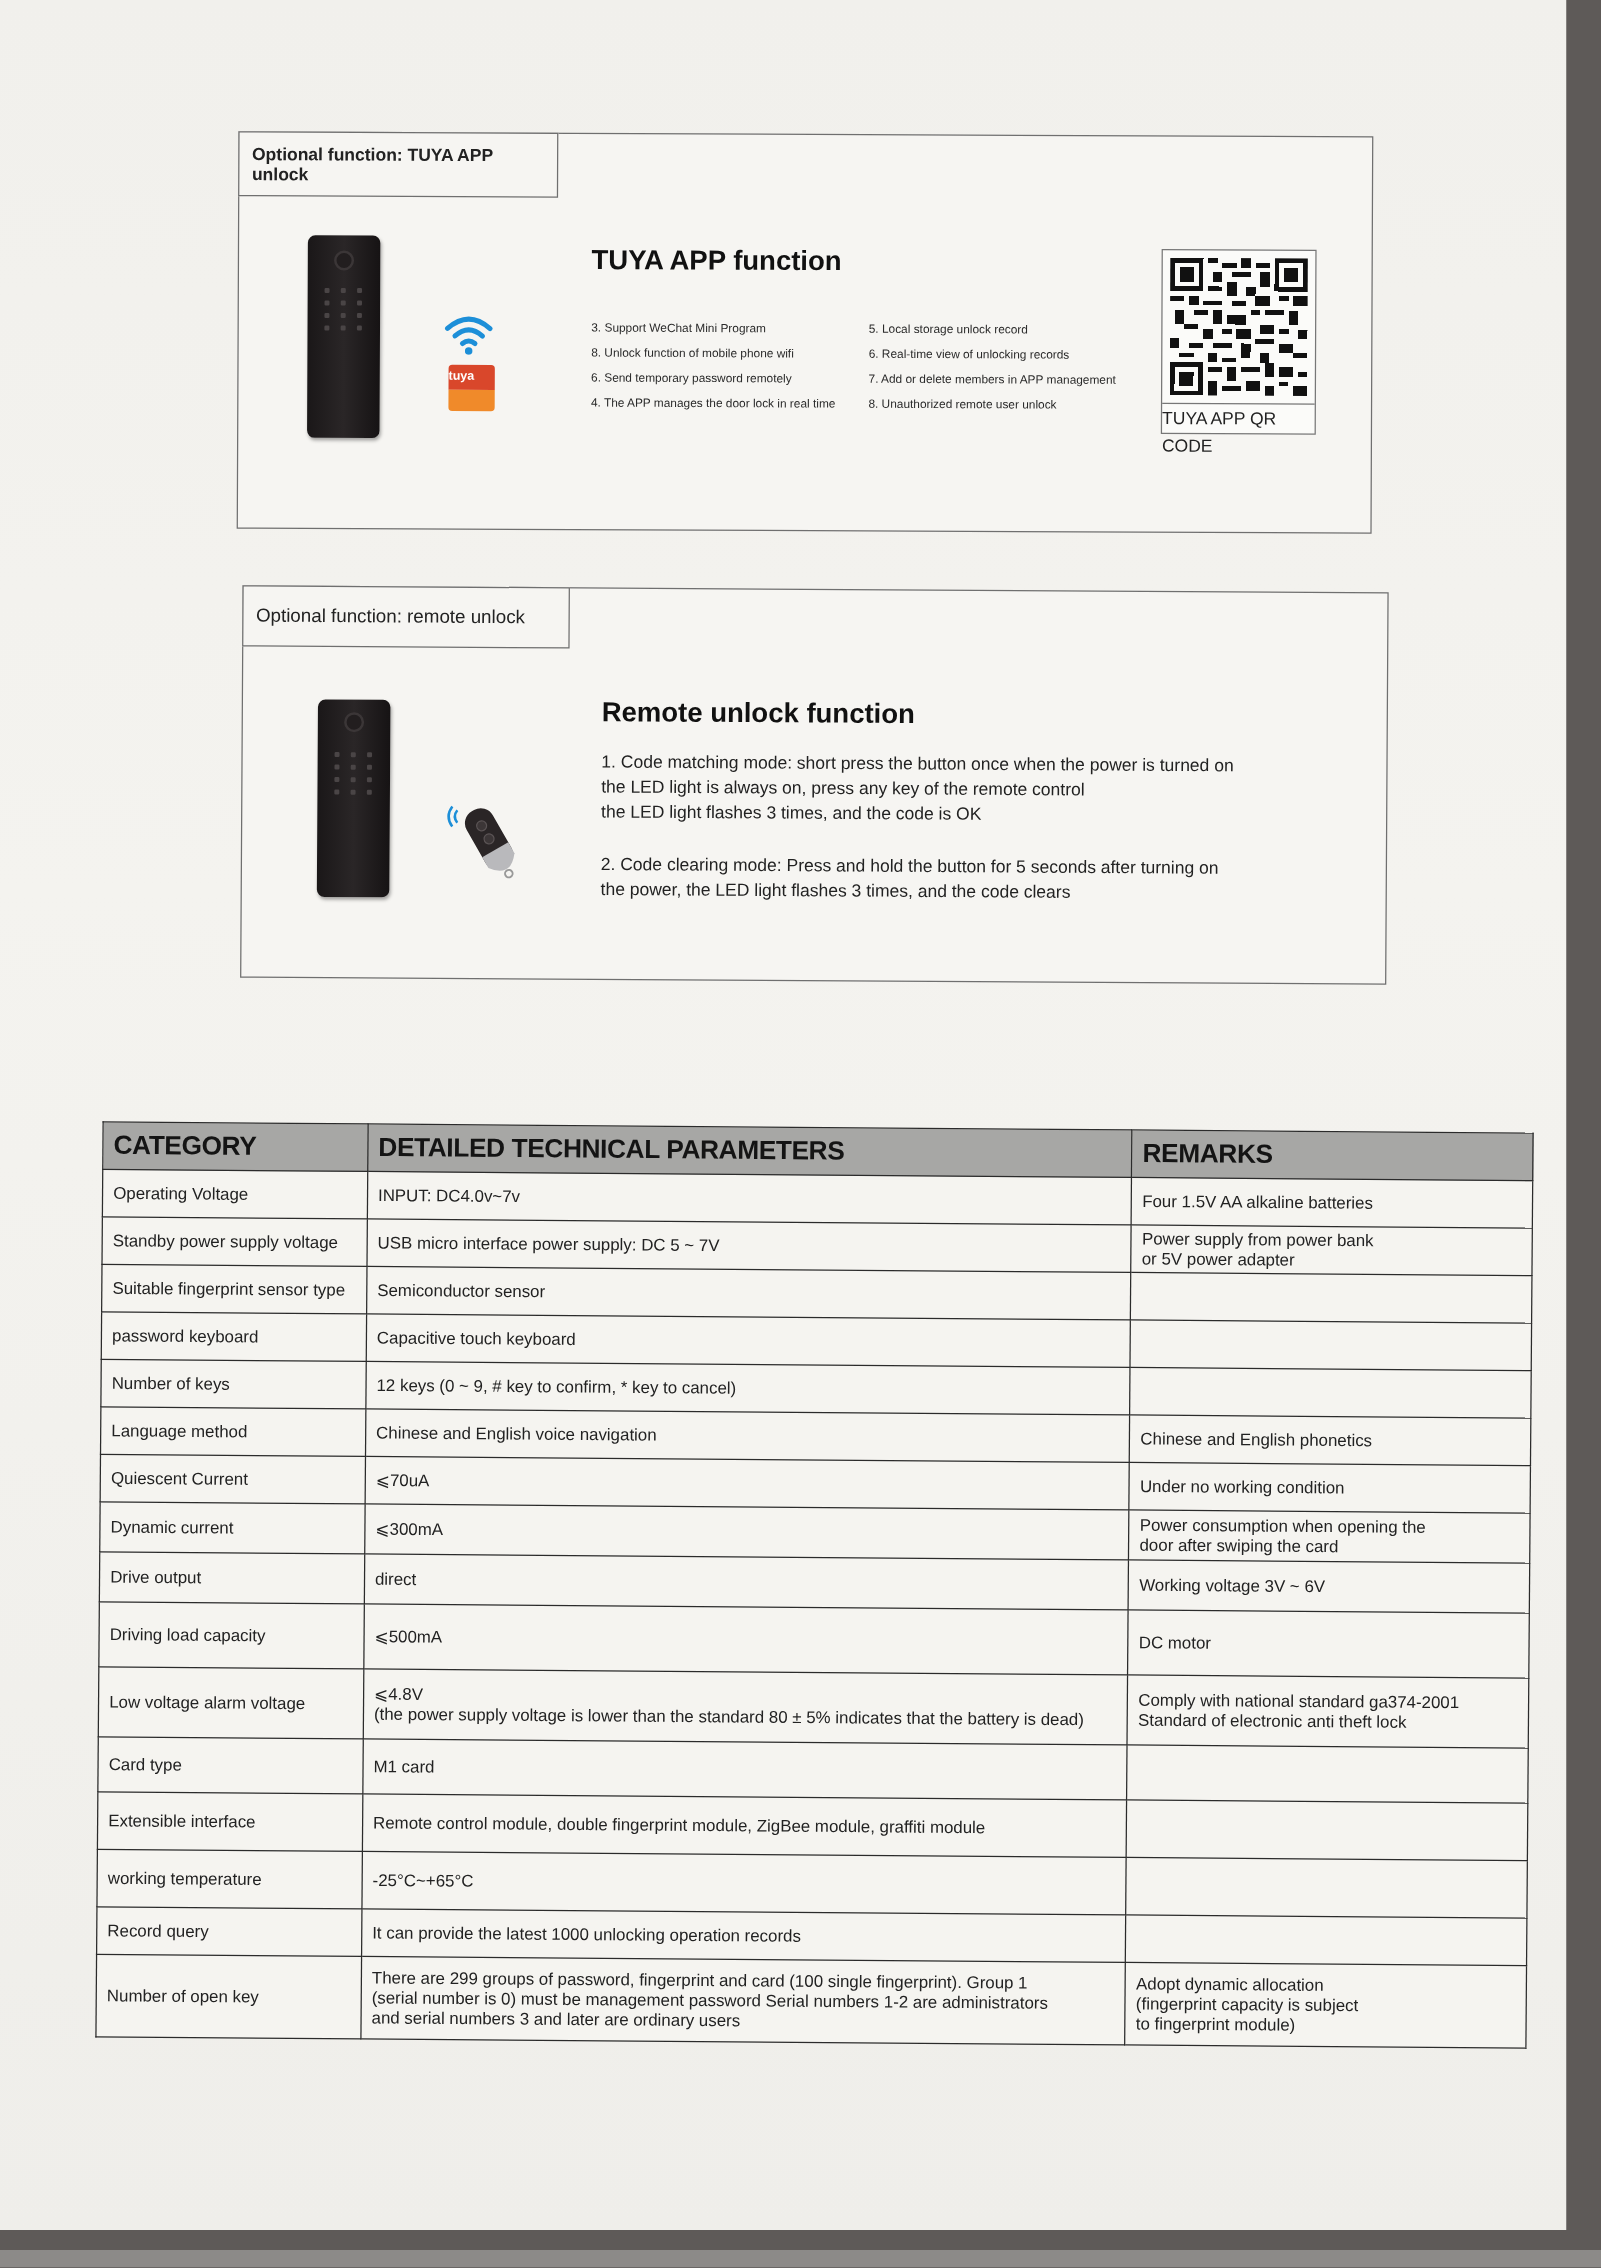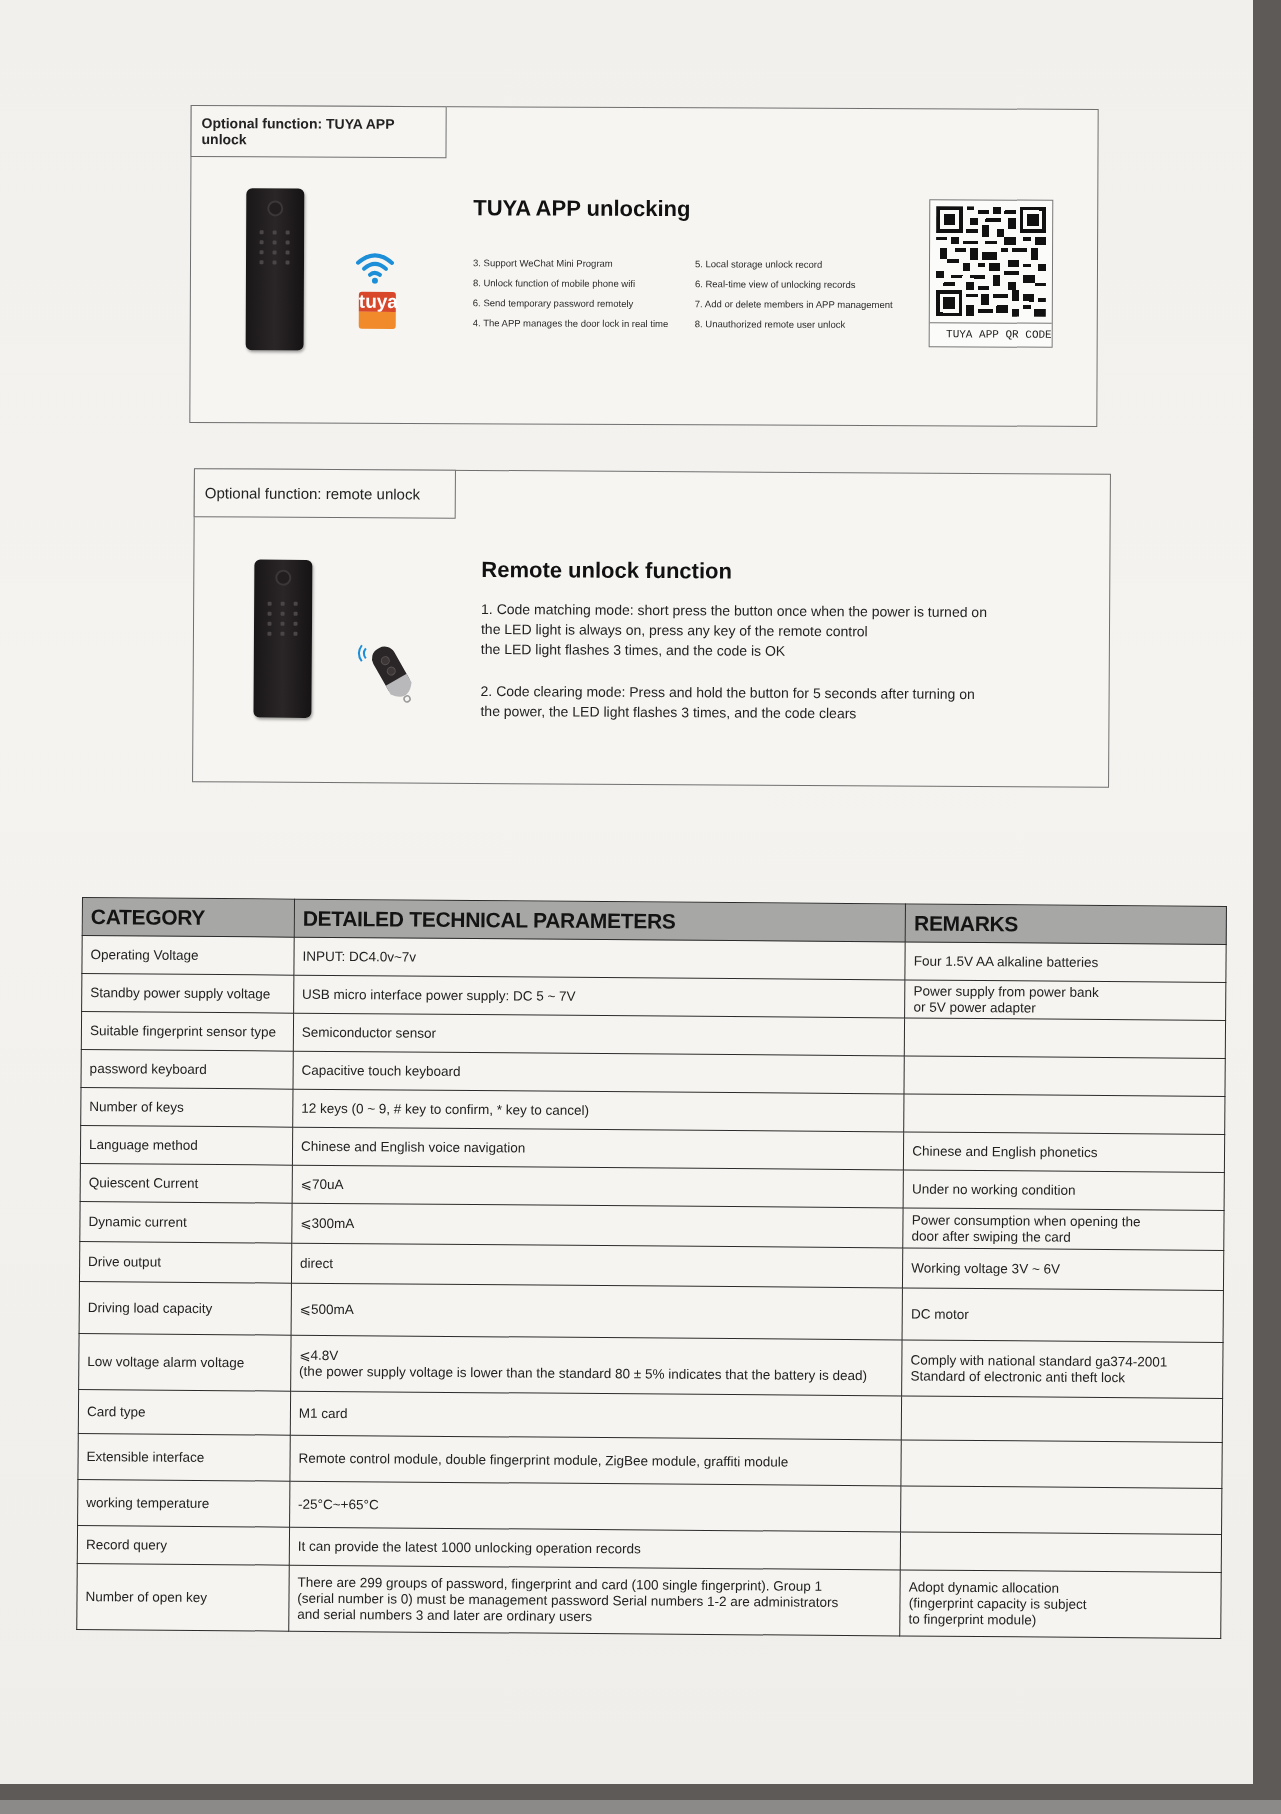--- a/index.html
+++ b/index.html
@@ -71,21 +71,21 @@
     }
 
     
     .qr-box {
       position: absolute; border: 1.5px solid #777; background: #fbfbf9;
     }
     .qr-code { position: absolute; left: 6px; top: 6px; width: 110px; height: 110px; }
     .qr-caption {
       position: absolute; left: 0; right: 0; bottom: 0; height: 24px;
       border-top: 1.5px solid #777;
-      font-size: 11px; color: #222; text-align: right; line-height: 22px; font-family: Liberation Mono, monospace;
+      font-size: 14px; color: #222; text-align: left; line-height: 22px;
     }
 
     
     .remote-text {
       position: absolute; font-size: 14px; line-height: 20px; color: #222;
     }
     .remote-text p { white-space: nowrap; }
 
     
     .spec-table {
@@ -142,25 +142,25 @@
       </div>
     </div>
 
     <svg style="position:absolute; left:164px; top:145px;" width="40" height="32" viewBox="0 0 40 32">
       <path d="M3 11 Q20 -4 37 11" stroke="#1d8fd8" stroke-width="4" fill="none" stroke-linecap="round"></path>
       <path d="M9 17 Q20 7 31 17" stroke="#1d8fd8" stroke-width="4" fill="none" stroke-linecap="round"></path>
       <path d="M15 23 Q20 19 25 23" stroke="#1d8fd8" stroke-width="4" fill="none" stroke-linecap="round"></path>
       <circle cx="20" cy="29" r="3" fill="#1d8fd8"></circle>
     </svg>
     <div style="position:absolute; left:168px; top:185px; width:37px; height:38px;">
-      <div style="height:20px; background:#d9472b; color:#fff; font-size:19px; font-weight:bold; line-height:20px; border-radius:3px 3px 0 0;">tuya</div>
+      <div style="height:20px; background:#d9472b; color:#fff; font-size:10px; font-weight:bold; line-height:20px; border-radius:3px 3px 0 0;">tuya</div>
       <div style="height:17px; background:#f08a2a; border-radius:0 0 3px 3px;"></div>
     </div>
 
-    <div class="panel-title" style="left:282px; top:88px;">TUYA APP unlocking</div>
+    <div class="panel-title" style="left:282px; top:88px;">TUYA APP function</div>
 
     <div class="feature-list" style="left:282px; top:150px;">
       <span>3. Support WeChat Mini Program</span>
       <span>5. Local storage unlock record</span>
       <span>8. Unlock function of mobile phone wifi</span>
       <span>6. Real-time view of unlocking records</span>
       <span>6. Send temporary password remotely</span>
       <span>7. Add or delete members in APP management</span>
       <span>4. The APP manages the door lock in real time</span>
       <span>8. Unauthorized remote user unlock</span>

